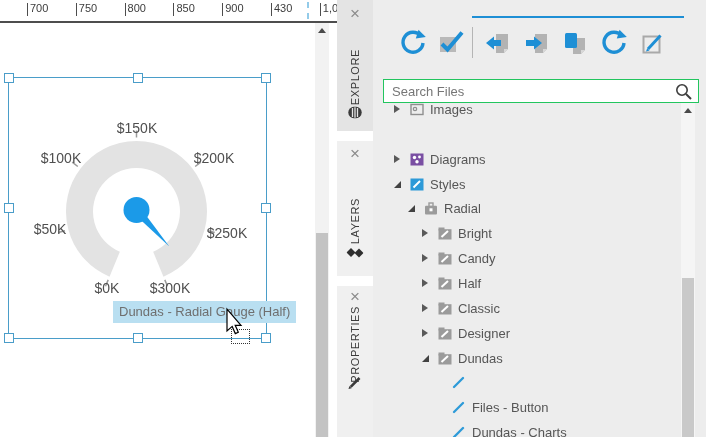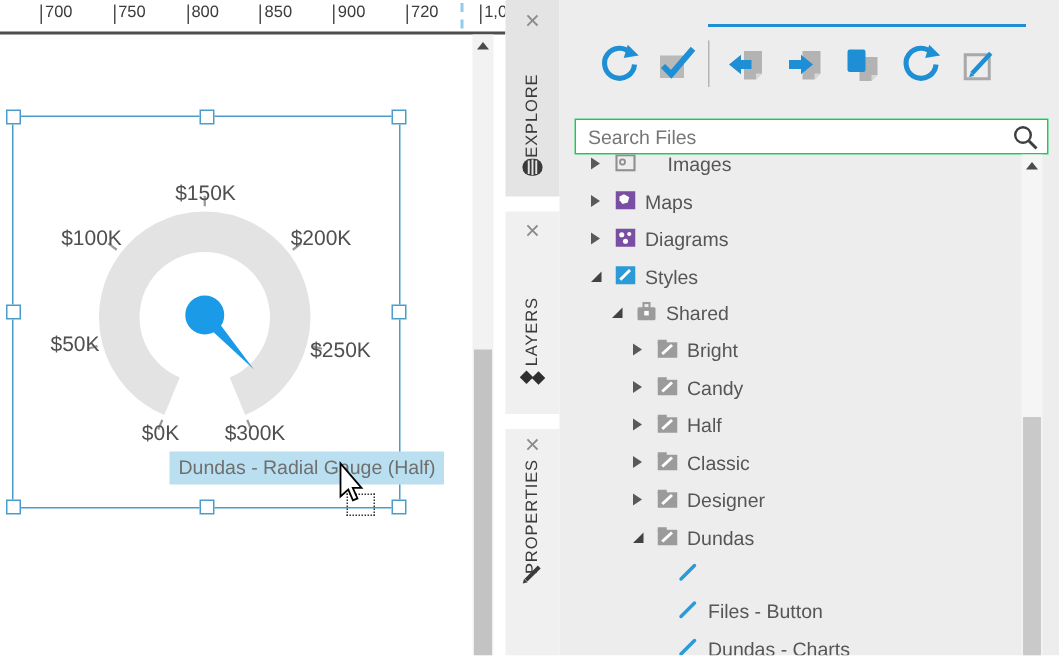--- a/index.html
+++ b/index.html
@@ -86,21 +86,21 @@
         <div class="rnum" style="left:30.0px">700</div>
         <div class="rtick" style="left:75.8px"></div>
         <div class="rnum" style="left:78.8px">750</div>
         <div class="rtick" style="left:124.6px"></div>
         <div class="rnum" style="left:127.6px">800</div>
         <div class="rtick" style="left:173.4px"></div>
         <div class="rnum" style="left:176.4px">850</div>
         <div class="rtick" style="left:222.2px"></div>
         <div class="rnum" style="left:225.2px">900</div>
         <div class="rtick" style="left:271.0px"></div>
-        <div class="rnum" style="left:274.0px">720</div>
+        <div class="rnum" style="left:274.0px">430</div>
         <div class="rtick" style="left:319.8px"></div>
         <div class="rnum" style="left:322.8px">1,000</div>
       </div>
 
     <svg id="gauge-svg" width="337" height="437">
         <path d="M 114.69 264.16 A 57 57 0 1 1 158.31 264.16" fill="none" stroke="#e3e3e3" stroke-width="27"></path>
         <line x1="108.2" y1="279.9" x2="105.5" y2="286.3" stroke="#9a9a9a" stroke-width="1.5"></line>
         <line x1="65.0" y1="230.7" x2="58.3" y2="232.5" stroke="#9a9a9a" stroke-width="1.5"></line>
         <line x1="77.8" y1="166.5" x2="72.2" y2="162.2" stroke="#9a9a9a" stroke-width="1.5"></line>
         <line x1="136.5" y1="137.5" x2="136.5" y2="130.5" stroke="#9a9a9a" stroke-width="1.5"></line>
@@ -249,29 +249,21 @@
       </span>
     </div>
 
     <div id="tree">
         <div class="trow" style="top:-5px">
          <span class="arr arr-c" style="left:21px"></span>
          <span class="ticon" style="left:37px"><svg width="14" height="13">
               <rect x="1" y="1.5" width="12" height="10" fill="none" stroke="#8f8f8f" stroke-width="1.4"></rect>
               <circle cx="5" cy="6" r="1.7" fill="none" stroke="#8f8f8f" stroke-width="1.2"></circle>
             </svg></span>
-         <span class="tlabel" style="left:72px">Images</span>
-       </div>
-        <div class="trow" style="top:20px">
-         <span class="arr arr-c" style="left:21px"></span>
-         <span class="ticon" style="left:37px"><svg width="14" height="13">
-              <rect x="0.5" y="0.5" width="13" height="12" fill="#7a4fa3"></rect>
-              <path d="M3 4 L6 2.5 L9.5 4.5 L8.5 8 L5 9 L3 6.5 Z" fill="#fff"></path>
-            </svg></span>
-         <span class="tlabel" style="left:57px">Maps</span>
+         <span class="tlabel" style="left:57px">Images</span>
        </div>
         <div class="trow" style="top:45px">
          <span class="arr arr-c" style="left:21px"></span>
          <span class="ticon" style="left:37px"><svg width="14" height="13">
               <rect x="0.5" y="0.5" width="13" height="12" fill="#7a4fa3"></rect>
               <circle cx="4.5" cy="4.5" r="1.7" fill="#fff"></circle>
               <circle cx="9.5" cy="4" r="1.4" fill="#fff"></circle>
               <circle cx="7" cy="8.8" r="1.7" fill="#fff"></circle>
             </svg></span>
          <span class="tlabel" style="left:57px">Diagrams</span>
@@ -284,21 +276,21 @@
             </svg></span>
          <span class="tlabel" style="left:57px">Styles</span>
        </div>
         <div class="trow" style="top:94px">
          <span class="arr arr-e" style="left:35px"></span>
          <span class="ticon" style="left:51px"><svg width="14" height="13">
               <rect x="5" y="1" width="4" height="3.5" fill="none" stroke="#9b9b9b" stroke-width="1.4"></rect>
               <rect x="1" y="3.8" width="12" height="8.7" rx="1" fill="#9b9b9b"></rect>
               <rect x="5.5" y="6.3" width="3" height="3" fill="#fff"></rect>
             </svg></span>
-         <span class="tlabel" style="left:71px">Shared</span>
+         <span class="tlabel" style="left:71px">Radial</span>
        </div>
         <div class="trow" style="top:144px">
          <span class="arr arr-c" style="left:49px"></span>
          <span class="ticon" style="left:65px"><svg width="14" height="13">
               <rect x="0.5" y="0.5" width="6" height="3" fill="#9b9b9b"></rect>
               <rect x="0.5" y="2.2" width="13" height="10.3" fill="#9b9b9b"></rect>
               <line x1="3.5" y1="10" x2="10" y2="4" stroke="#fff" stroke-width="2"></line>
             </svg></span>
          <span class="tlabel" style="left:85px">Candy</span>
        </div>

